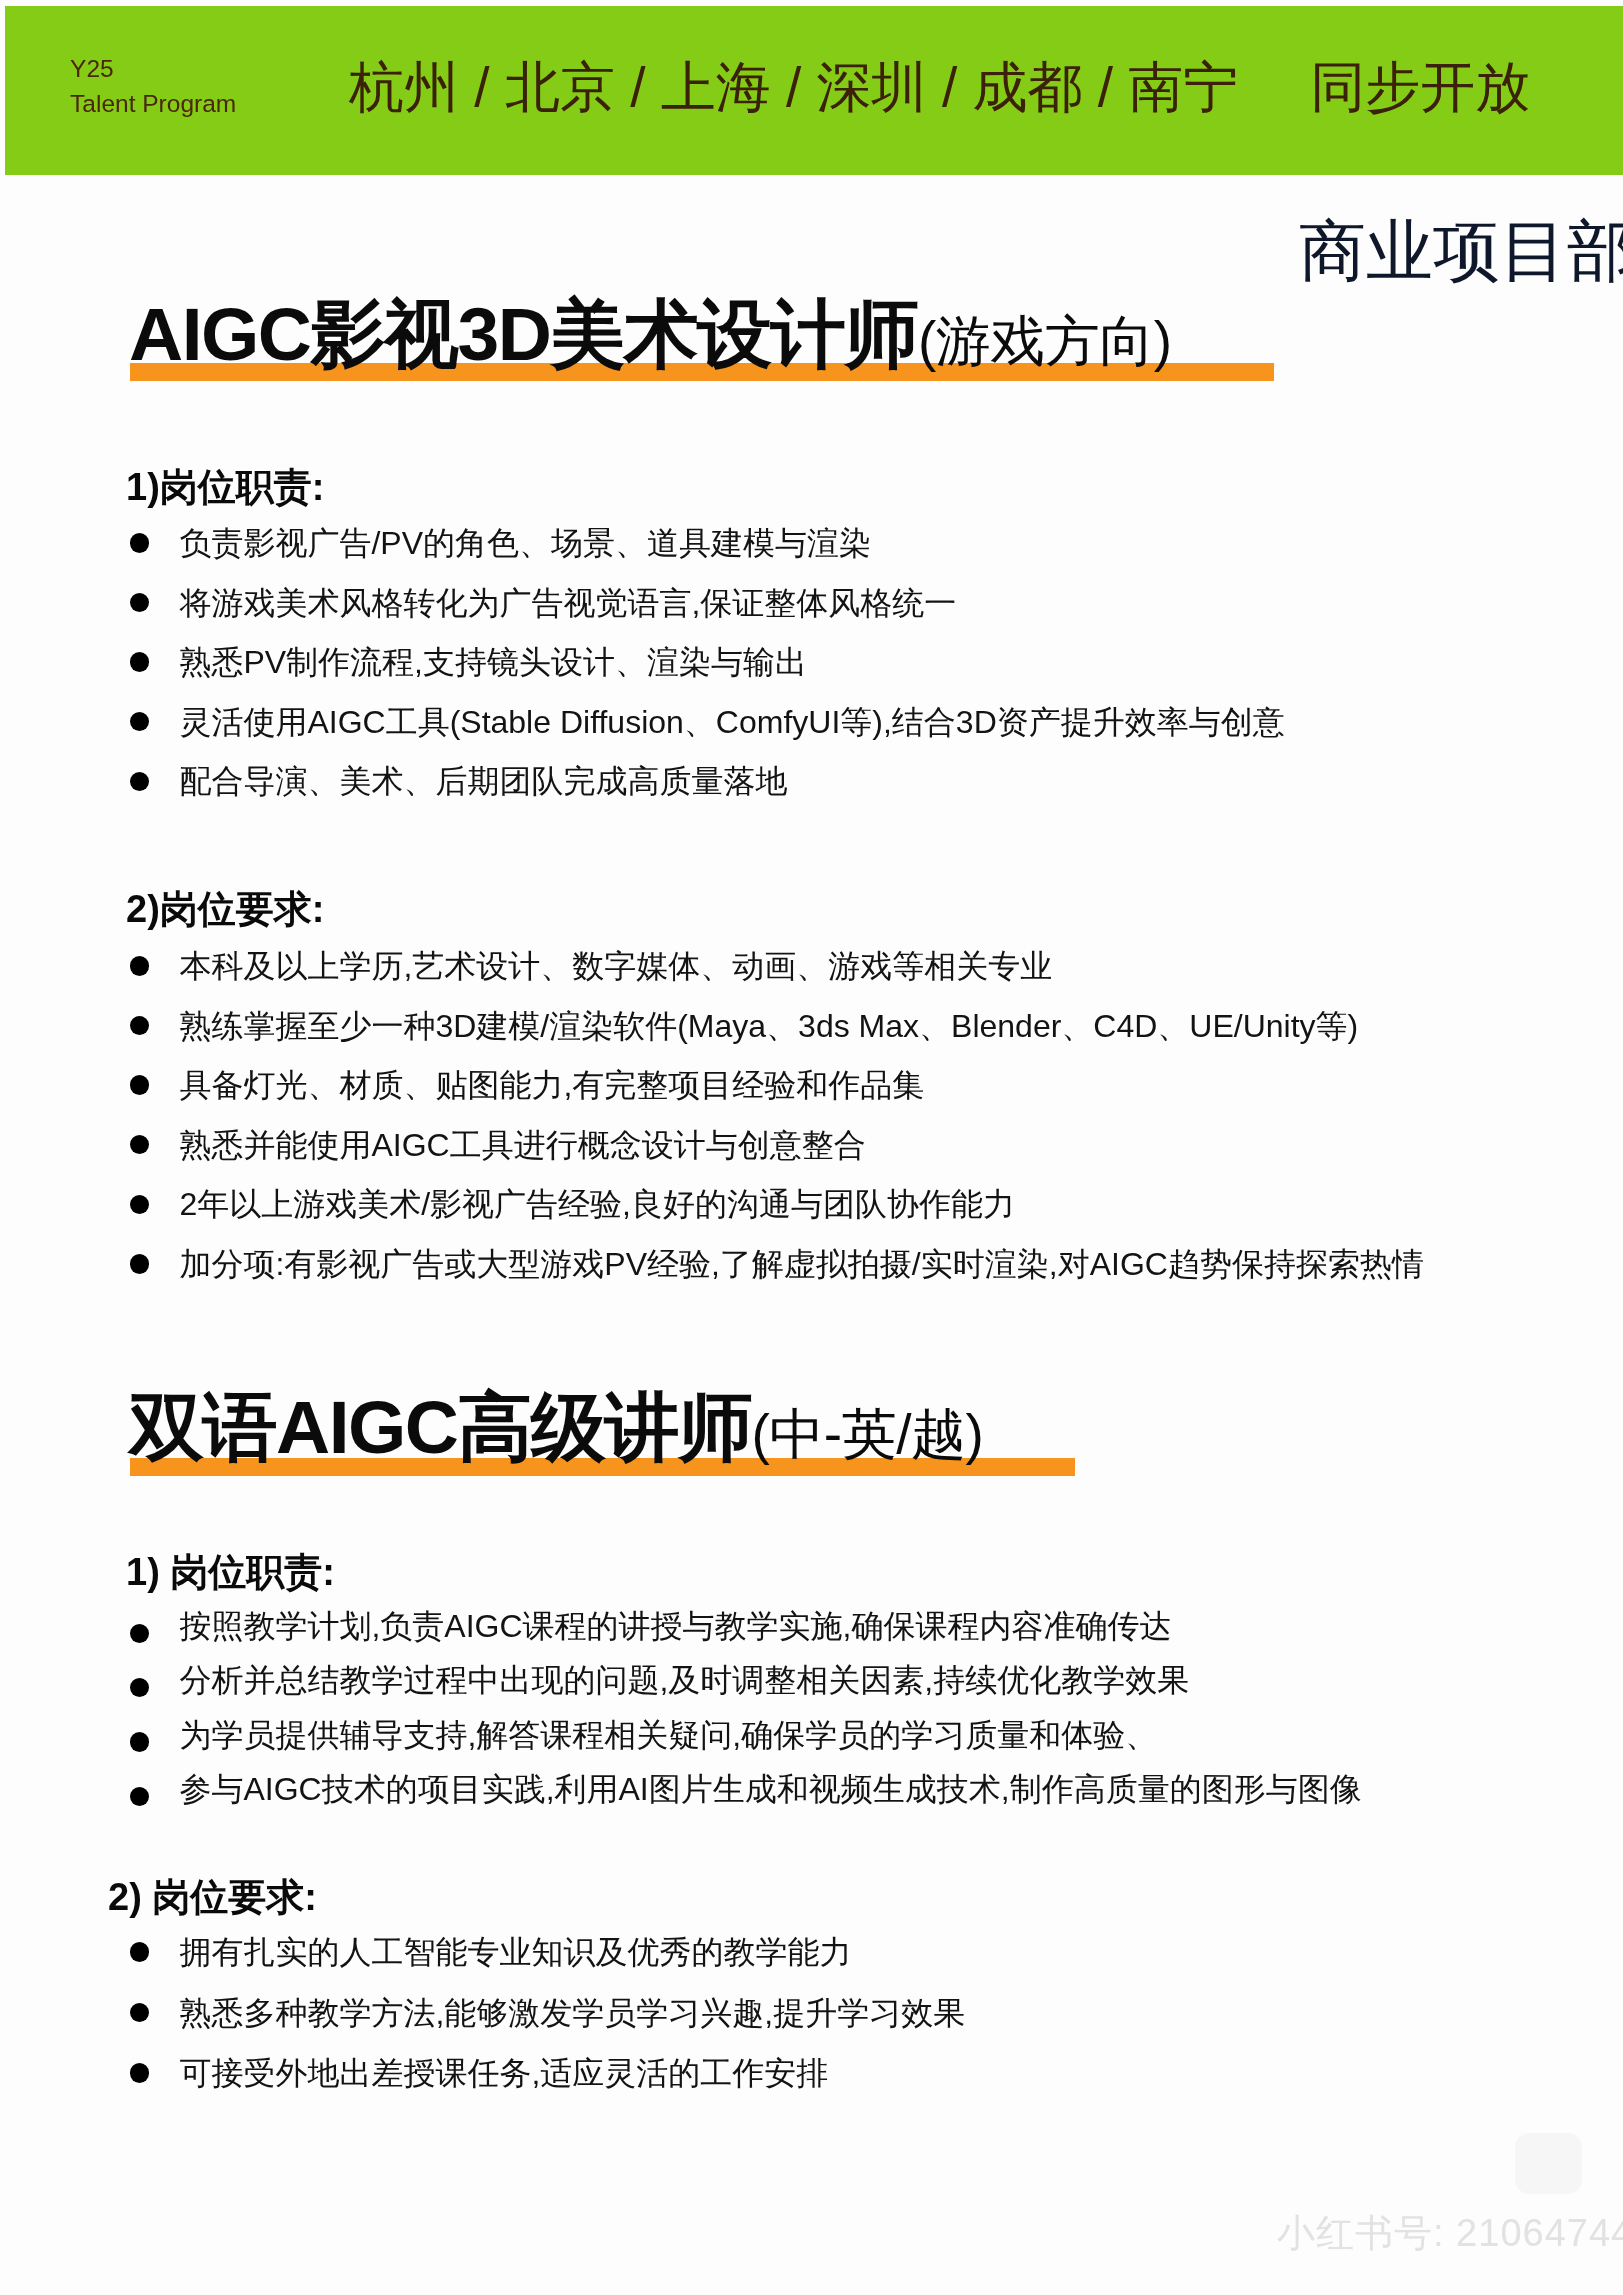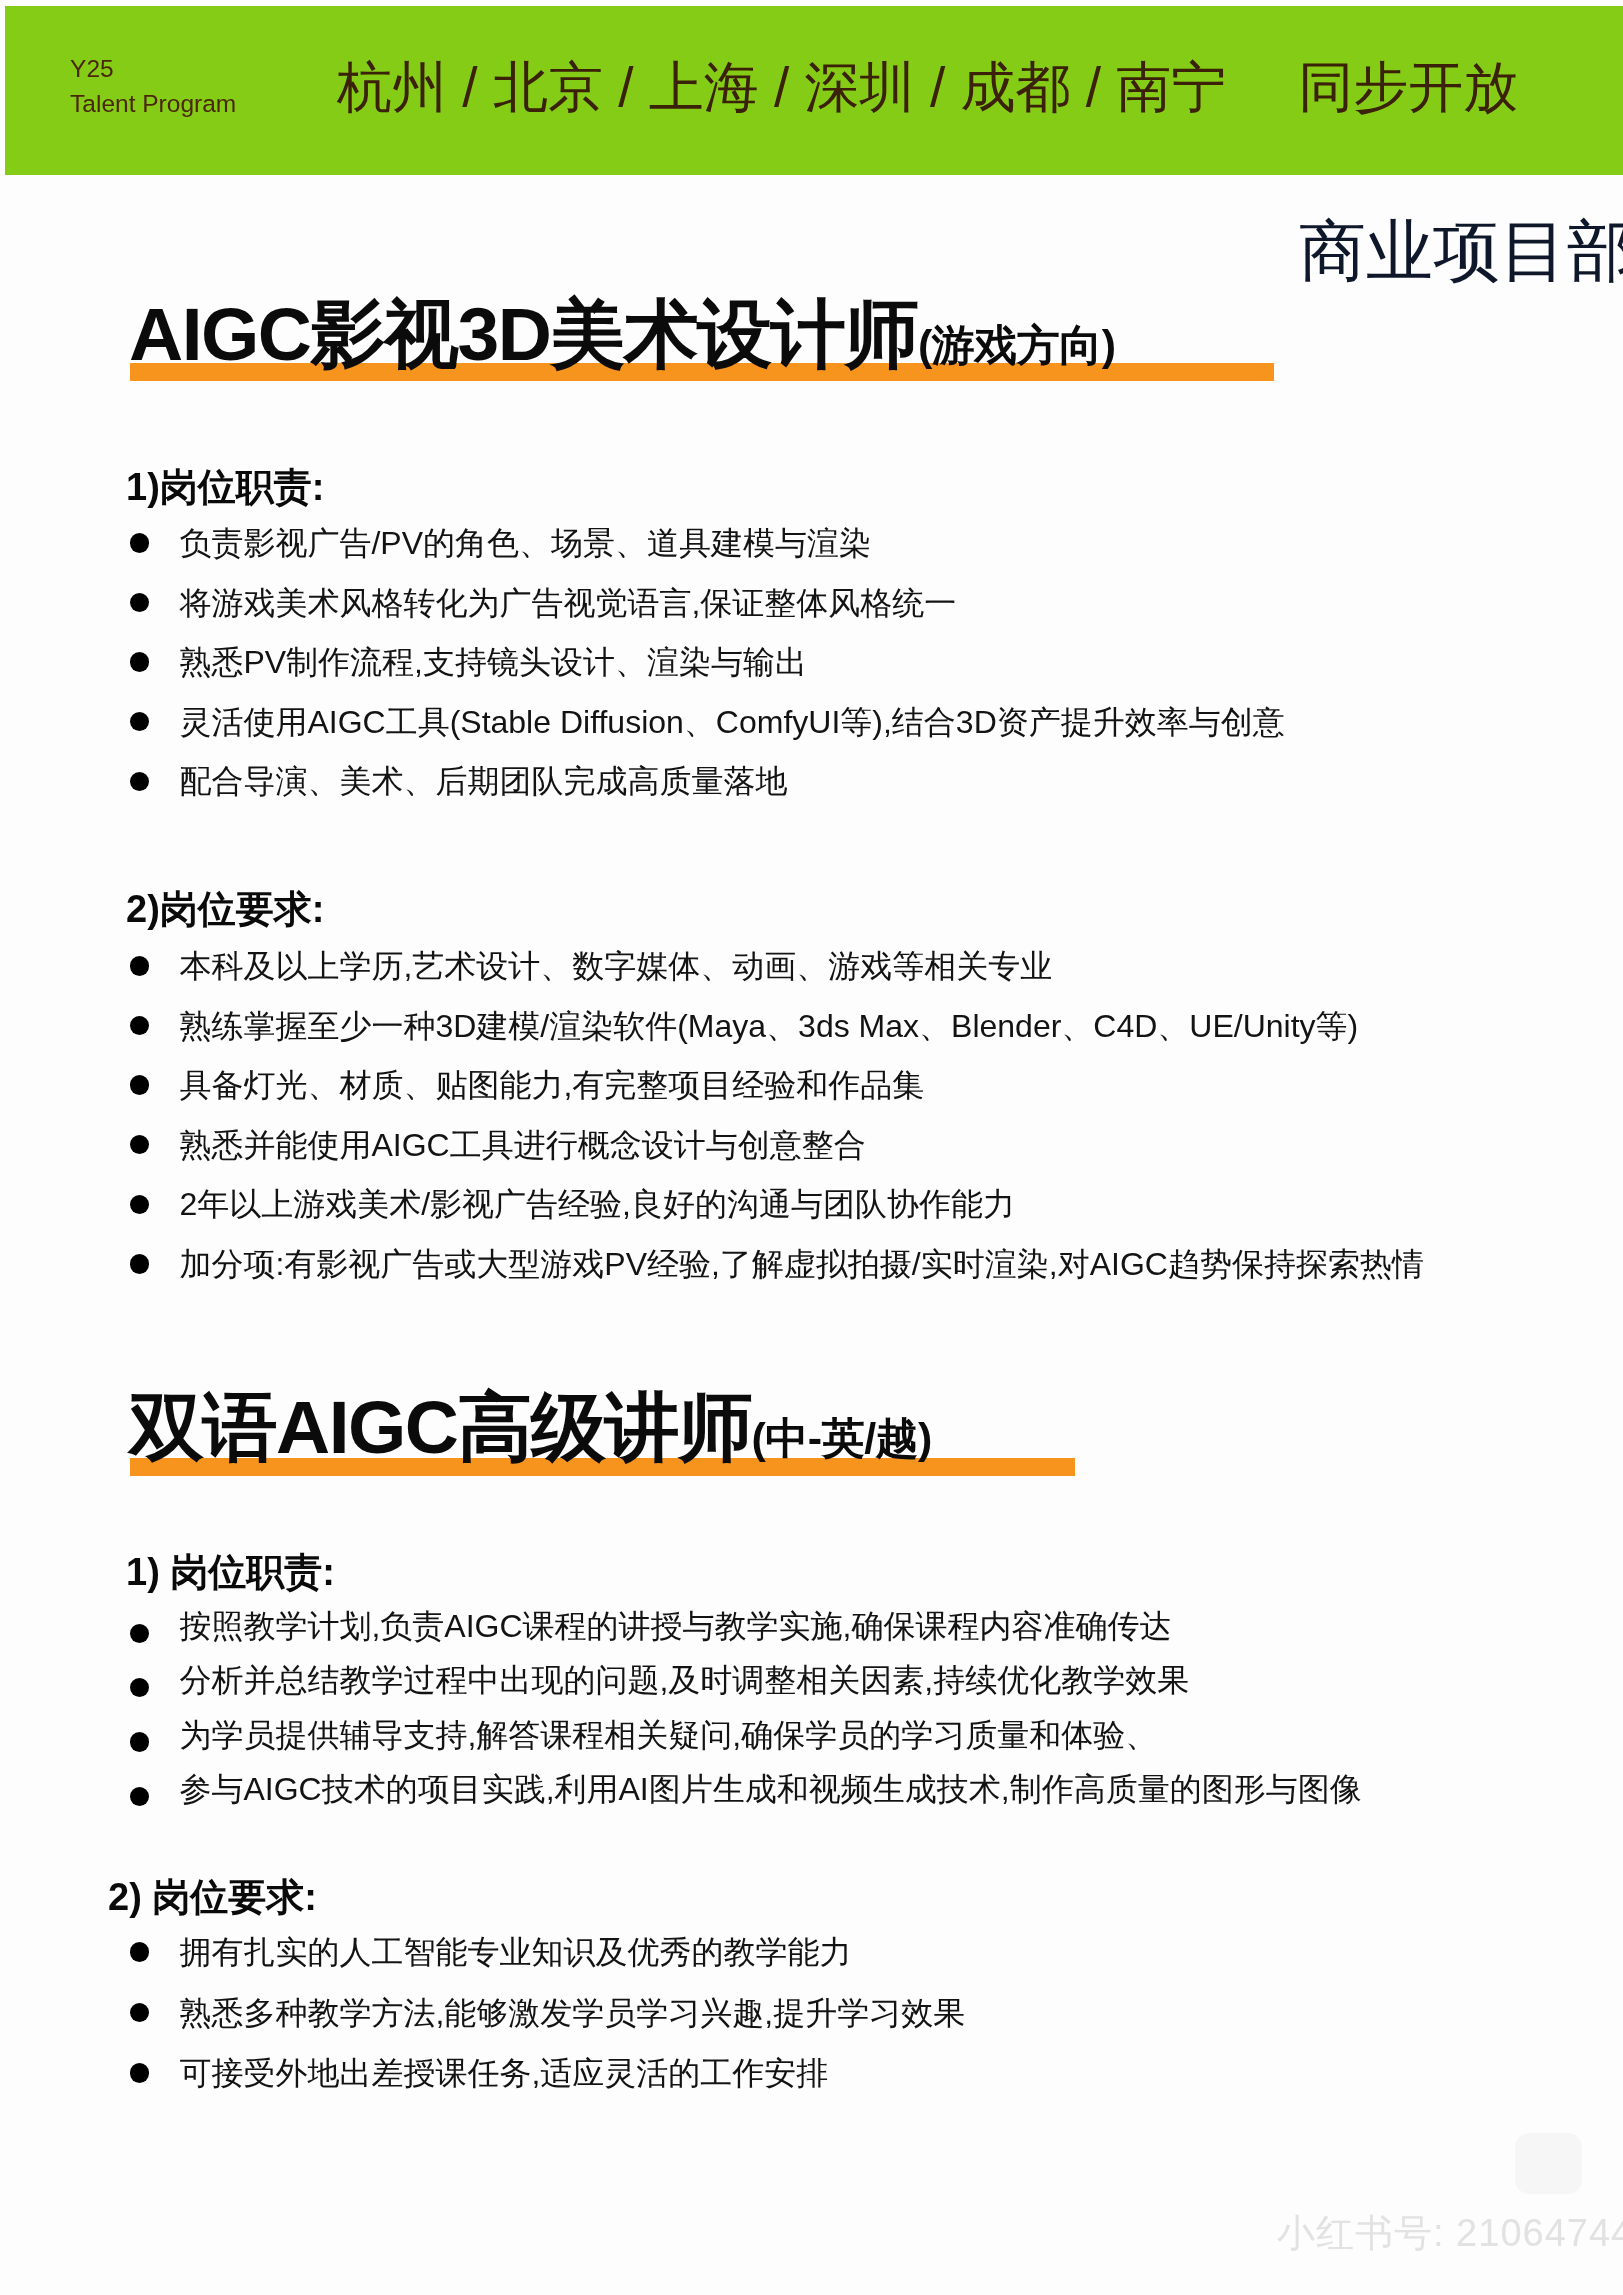--- a/index.html
+++ b/index.html
@@ -13,41 +13,41 @@
   .header-bar{
     position:absolute;left:5.1px;top:6.1px;width:1618px;height:169px;
     background:#84cc16;
   }
   .program{
     position:absolute;left:65px;top:45px;
     font-size:24.5px;line-height:35px;color:#4A2709;
     white-space:pre-line;font-weight:400;
   }
   .cities{
-    position:absolute;left:332px;top:51px;
+    position:absolute;left:344px;top:51px;
     font-size:55px;line-height:61px;color:#3A2108;
     white-space:nowrap;font-weight:400;
   }
   .status{margin-left:72px;}
   
   .dept{
     position:absolute;left:1299px;top:206px;
     font-size:67px;color:#0f172a;white-space:nowrap;font-weight:400;
   }
   
   .title-wrap{position:absolute;white-space:nowrap;}
   .title-hl{
     position:absolute;background:#F7941D;z-index:0;
   }
   .title-text{
     position:relative;z-index:1;
     font-size:75px;font-weight:900;letter-spacing:-1.5px;color:#0b0b0b;
   }
   .title-suffix{
-    font-size:43px;font-weight:700;letter-spacing:-0.5px;
+    font-size:55px;font-weight:400;letter-spacing:-0.5px;
   }
   
   .sec-heading{
     position:absolute;font-size:38px;font-weight:700;color:#0a0a0a;
     white-space:nowrap;
   }
   
   .bullets{position:absolute;}
   .b-row{display:flex;align-items:flex-start;}
   .list-a .b-row{margin-bottom:25.6px;}   

